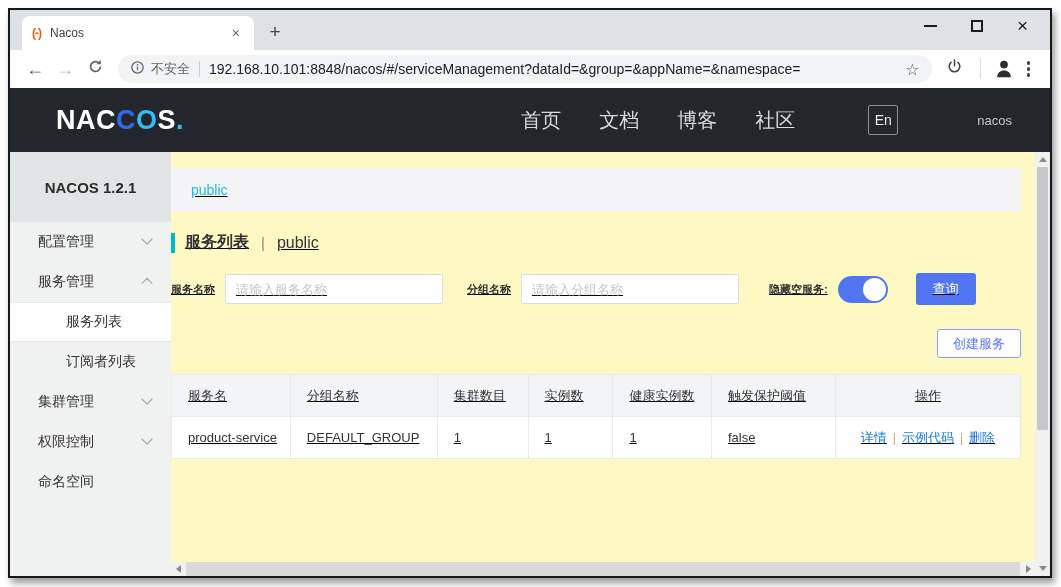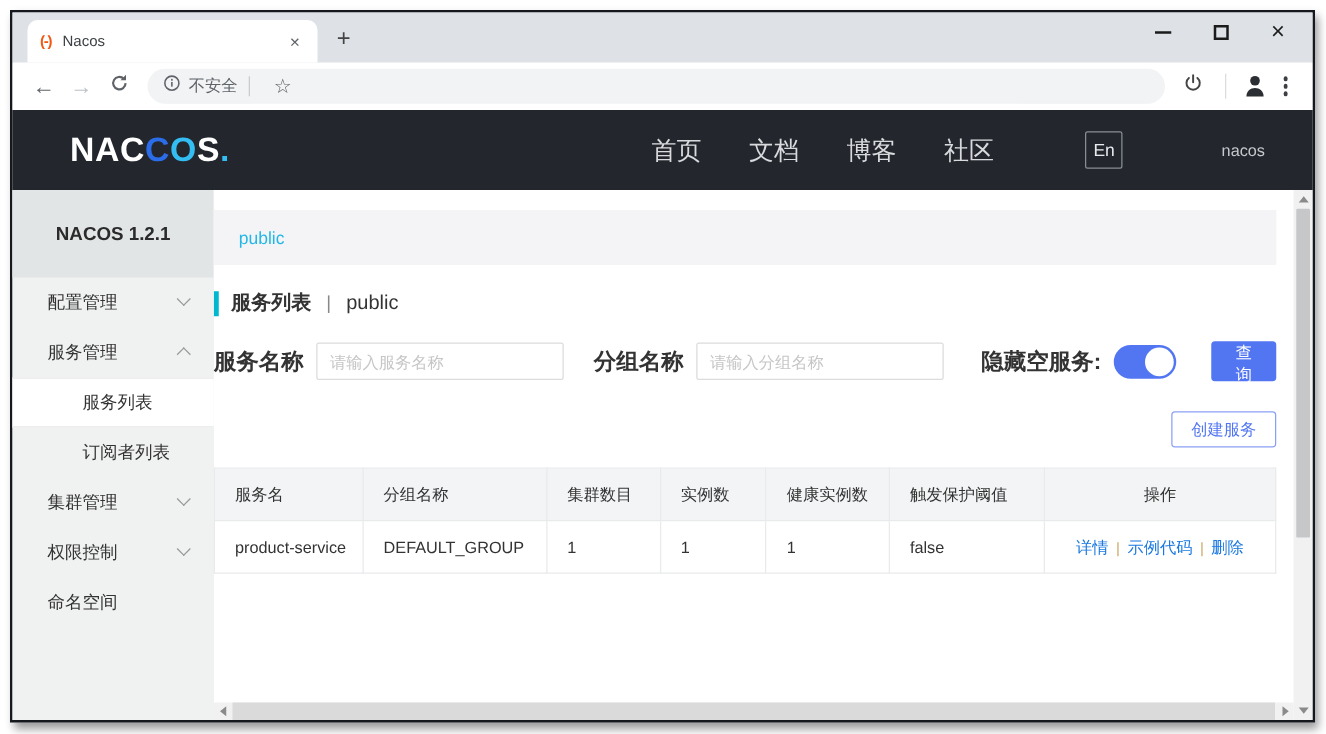--- a/index.html
+++ b/index.html
@@ -64,32 +64,32 @@
   .mi { height: 40px; display: flex; align-items: center; padding: 0 20px 0 28px;
     font-size: 14px; color: #333; }
   .mi.child { padding-left: 56px; }
   .mi.selected { background: #fff; border-top: 1px solid #e7e7e7; border-bottom: 1px solid #e7e7e7; }
   .chev { width: 8px; height: 8px; border-right: 1.5px solid #999; border-bottom: 1.5px solid #999;
     margin-left: auto; }
   .chev.down { transform: rotate(45deg) translate(-2px,-2px); }
   .chev.up { transform: rotate(-135deg) translate(-1px,-1px); }
 
   
-  .content { flex: 1; background: #ffffff; position: relative; padding: 16px 14px 0 0;
-    min-width: 0; overflow: hidden; }
+  .content { flex: 1; background: #fef9c3; position: relative; padding: 16px 14px 0 0;
+    min-width: 0; overflow: hidden; text-decoration: underline; }
   .ns-bar { height: 44px; background: #f4f4f6; line-height: 44px; padding-left: 20px;
     font-size: 14px; color: #22b7e5; margin-bottom: 20px; }
   .title-row { display: flex; align-items: center; margin-bottom: 20px; }
   .title-bar { width: 4px; height: 20px; background: #00b7d0; margin-right: 10px; }
   .title-text { font-size: 16px; font-weight: bold; color: #333; }
   .title-sep { font-size: 15px; color: #888; margin: 0 12px; }
   .title-ns { font-size: 16px; color: #333; }
 
   .filter-row { display: flex; align-items: center; margin-bottom: 24px; }
-  .f-label { font-size: 18px; font-weight: bold; color: #333; margin-right: 10px; white-space: nowrap; }
+  .f-label { font-size: 11px; font-weight: bold; color: #333; margin-right: 10px; white-space: nowrap; }
   .f-input { width: 218px; height: 30px; border: 1px solid #dcdcdc; border-radius: 2px;
     padding: 0 10px; font-size: 13px; color: #333; outline: none; }
   .f-input::placeholder { color: #c6c6c6; }
   .ml24 { margin-left: 24px; } .ml30 { margin-left: 30px; }
   .toggle { width: 50px; height: 27px; border-radius: 14px; background: #5276f2;
     position: relative; margin-right: 28px; flex-shrink: 0; }
   .knob { position: absolute; right: 2px; top: 2px; width: 23px; height: 23px;
     border-radius: 50%; background: #fff; }
   .query-btn { height: 32px; padding: 0 17px; background: #5276f2; color: #fff;
     border: none; border-radius: 3px; font-size: 13px; }
@@ -151,20 +151,21 @@
     <div class="omnibox">
       <span>
         <svg width="15" height="15" viewBox="0 0 24 24">
             <circle cx="12" cy="12" r="9" fill="none" stroke="#5f6368" stroke-width="2"></circle>
             <rect x="11" y="10.5" width="2" height="6" fill="#5f6368"></rect>
             <rect x="11" y="6.5" width="2" height="2.4" fill="#5f6368"></rect>
           </svg>
       </span>
       <span class="sec-label">不安全</span>
       <span class="omni-div"></span>
+      <span class="url-text">192.168.10.101:8848/nacos/#/serviceManagement?dataId=&amp;group=&amp;appName=&amp;namespace=</span>
       <span class="star">☆</span>
     </div>
     <span class="navbtn">
       <svg width="17" height="17" viewBox="0 0 24 24">
           <path fill="none" stroke="#444" stroke-width="2.2" stroke-linecap="round" d="M12 3v8M7.2 6.2a7.5 7.5 0 1 0 9.6 0"></path>
         </svg>
     </span>
     <span class="ext-div"></span>
     <span style="display:grid;place-items:center;width:26px;">
       <svg width="22" height="22" viewBox="0 0 24 24">

